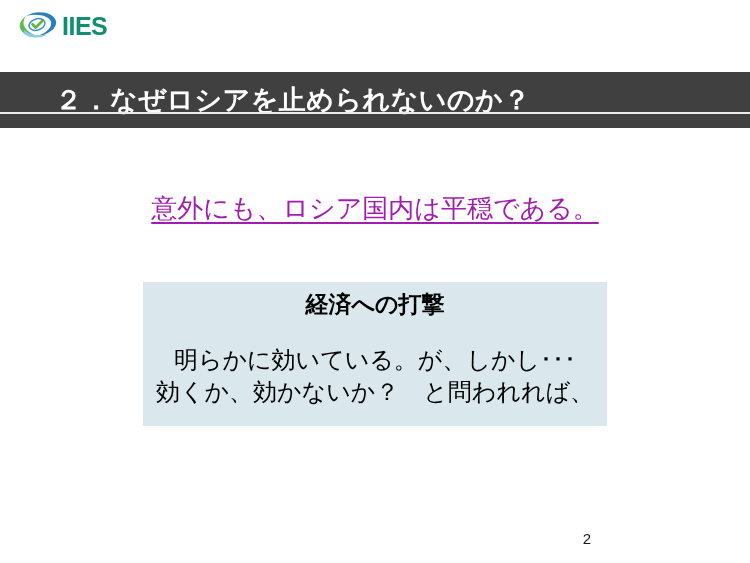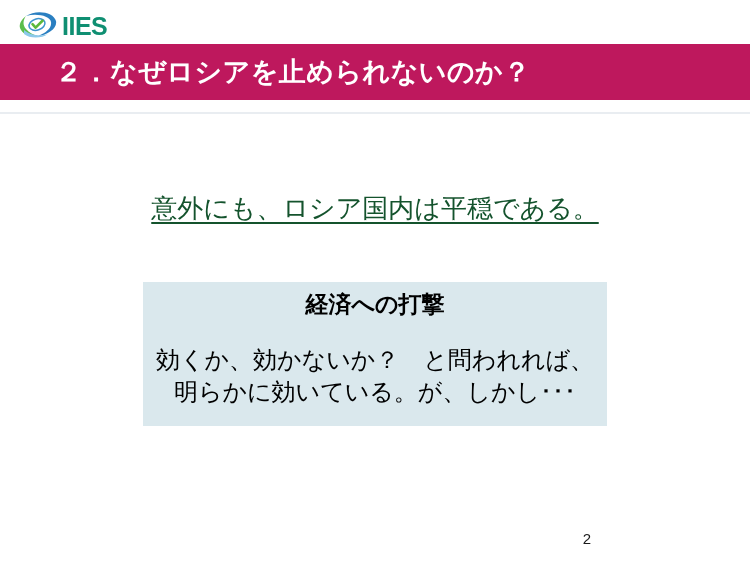--- a/index.html
+++ b/index.html
@@ -46,24 +46,24 @@
     color: #0f8f72;
     line-height: 1;
     position: relative;
     top: 1px;
   }
 
   
   .title-bar {
     position: absolute;
     left: 0;
-    top: 44px;
+    top: 72px;
     width: 750px;
     height: 56px;
-    background: #be185d;
+    background: #404040;
     box-sizing: border-box;
   }
   .title-bar-underline {
     position: absolute;
     left: 0;
     top: 112px;
     width: 750px;
     height: 2px;
     background: #e9edf1;
   }
@@ -84,21 +84,21 @@
   .lead-line {
     position: absolute;
     left: 0;
     top: 192px;
     width: 750px;
     text-align: center;
   }
   .lead-text {
     display: inline-block;
     font-size: 26px;
-    color: #14532d;
+    color: #a21caf;
     line-height: 1.25;
     text-decoration: underline;
     text-underline-offset: 5px;
     text-decoration-thickness: 2px;
     font-family: "Liberation Sans", "DejaVu Sans", sans-serif;
   }
 
   
   .callout {
     position: absolute;
@@ -176,20 +176,20 @@
   </div>
   <div class="title-bar-underline"></div>
 
   <div class="lead-line">
     <span class="lead-text">意外にも、ロシア国内は平穏である。</span>
   </div>
 
   <div class="callout">
     <div class="callout-heading">経済への打撃</div>
     <div class="callout-body">
+      <span class="body-line">明らかに効いている。が、しかし･･･</span>
       <span class="body-line">効くか、効かないか？　と問われれば、</span>
-      <span class="body-line">明らかに効いている。が、しかし･･･</span>
     </div>
   </div>
 
   <div class="page-number">2</div>
 
 </div>
 
 </body></html>

